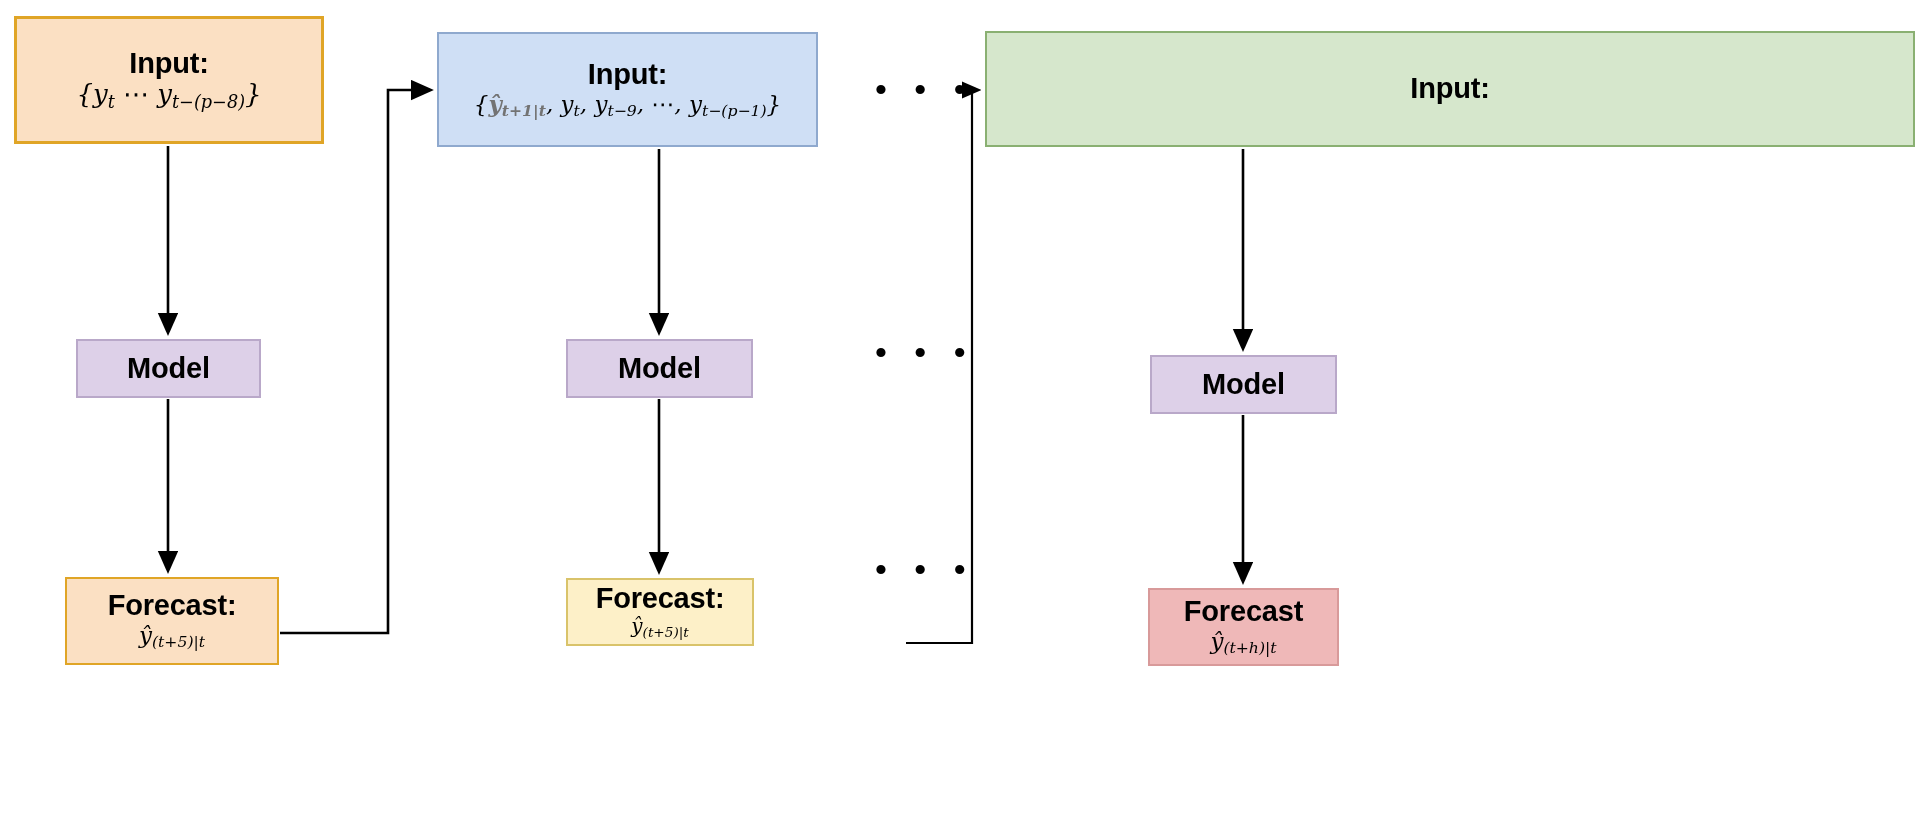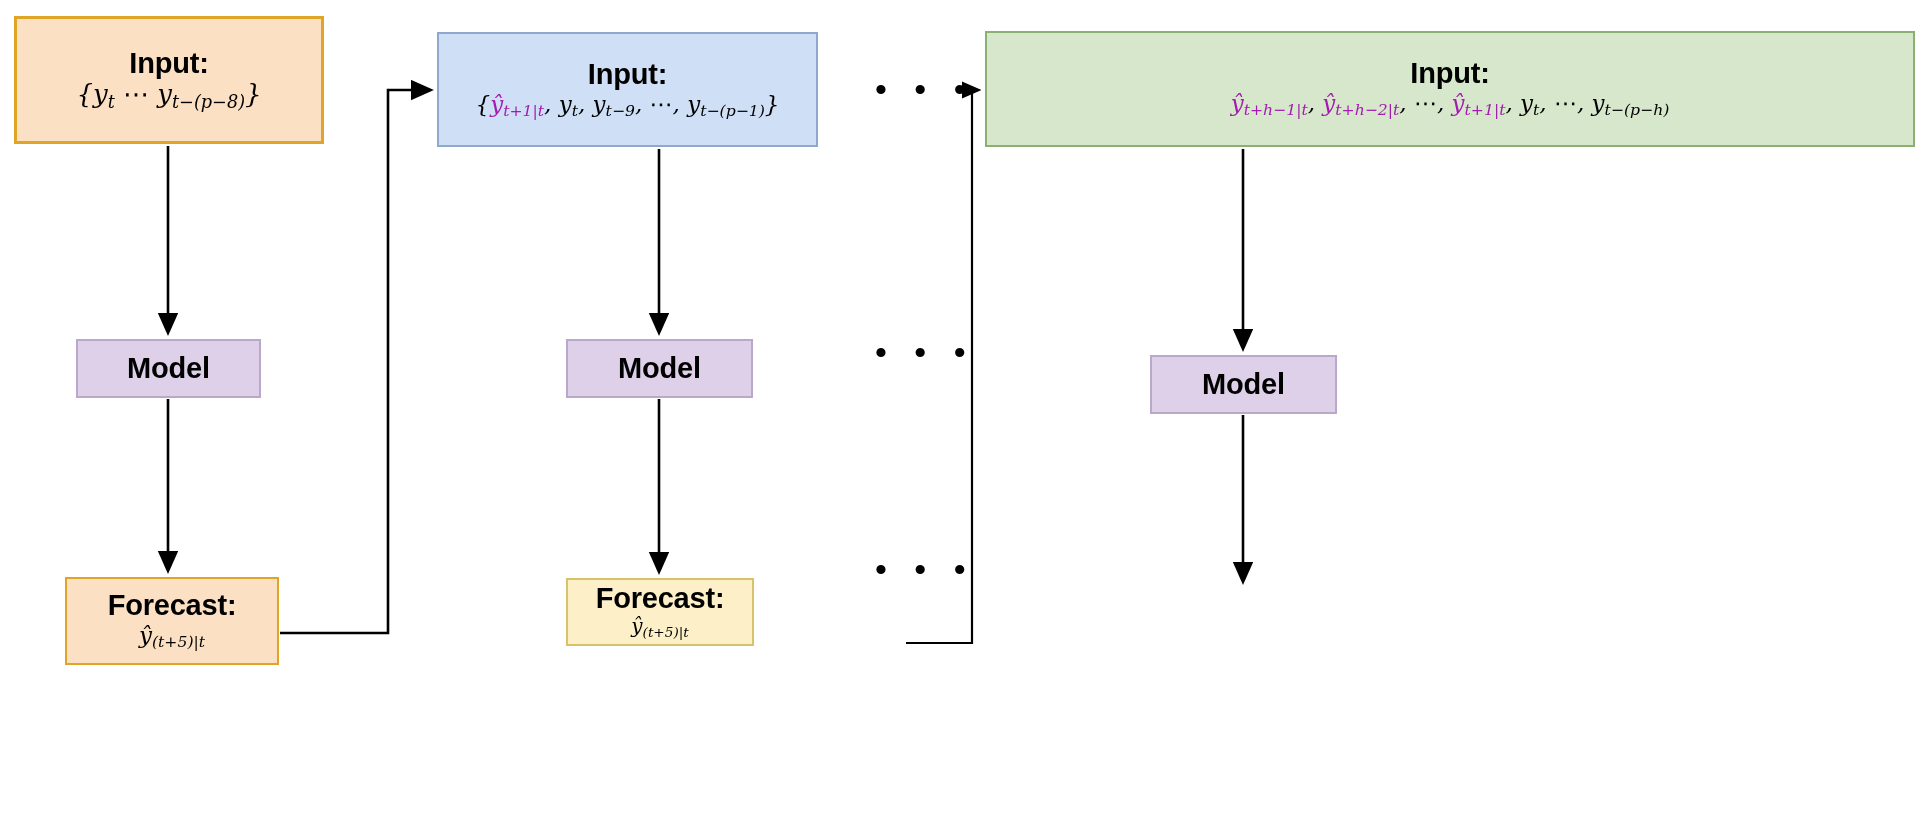--- a/index.html
+++ b/index.html
@@ -38,21 +38,21 @@
   .formula {
     font-family: "DejaVu Serif", serif;
     font-style: italic;
     color: #000000;
     white-space: nowrap;
     line-height: 1.15;
   }
   .f-big { font-size: 26px; }
   .f-med { font-size: 23px; }
   .f-sm  { font-size: 20px; }
-  .red { color: #a21caf; }
+  .red { color: #737373; font-weight: bold; }
   sub, sup {
     font-size: 0.68em;
     font-style: italic;
   }
   sub { vertical-align: -0.28em; }
   .upright { font-style: normal; }
 
   
   #input-1 {
     left: 14px; top: 16px; width: 310px; height: 128px;
@@ -174,29 +174,30 @@
 
   <div class="box" id="forecast-2">
     <div class="box-title">Forecast:</div>
     <div class="formula f-sm">
       <i>ŷ<sub>(t+5)|t</sub></i>
     </div>
   </div>
 
   <div class="box" id="input-3">
     <div class="box-title">Input:</div>
-    <div class="formula f-med">
-      <i class="red">ŷ<sub>t+h−1|t</sub></i>, <i class="red">ŷ<sub>t+h−2|t</sub></i>,
-      <span class="upright">⋯</span>, <i class="red">ŷ<sub>t+1|t</sub></i>,
-      <i>y<sub>t</sub></i>, <span class="upright">⋯</span>, <i>y<sub>t−(p−h)</sub></i>
-    </div>
   </div>
 
   <div class="box" id="model-3">
     <div class="box-title">Model</div>
   </div>
 
+  <div class="box" id="forecast-3">
+    <div class="box-title">Forecast</div>
+    <div class="formula f-med">
+      <i>ŷ<sub>(t+h)|t</sub></i>
+    </div>
+  </div>
 
   <div class="dots" id="dots-top">• • •</div>
   <div class="dots" id="dots-mid">• • •</div>
   <div class="dots" id="dots-bottom">• • •</div>
 
 </div>
 
 </body></html>

